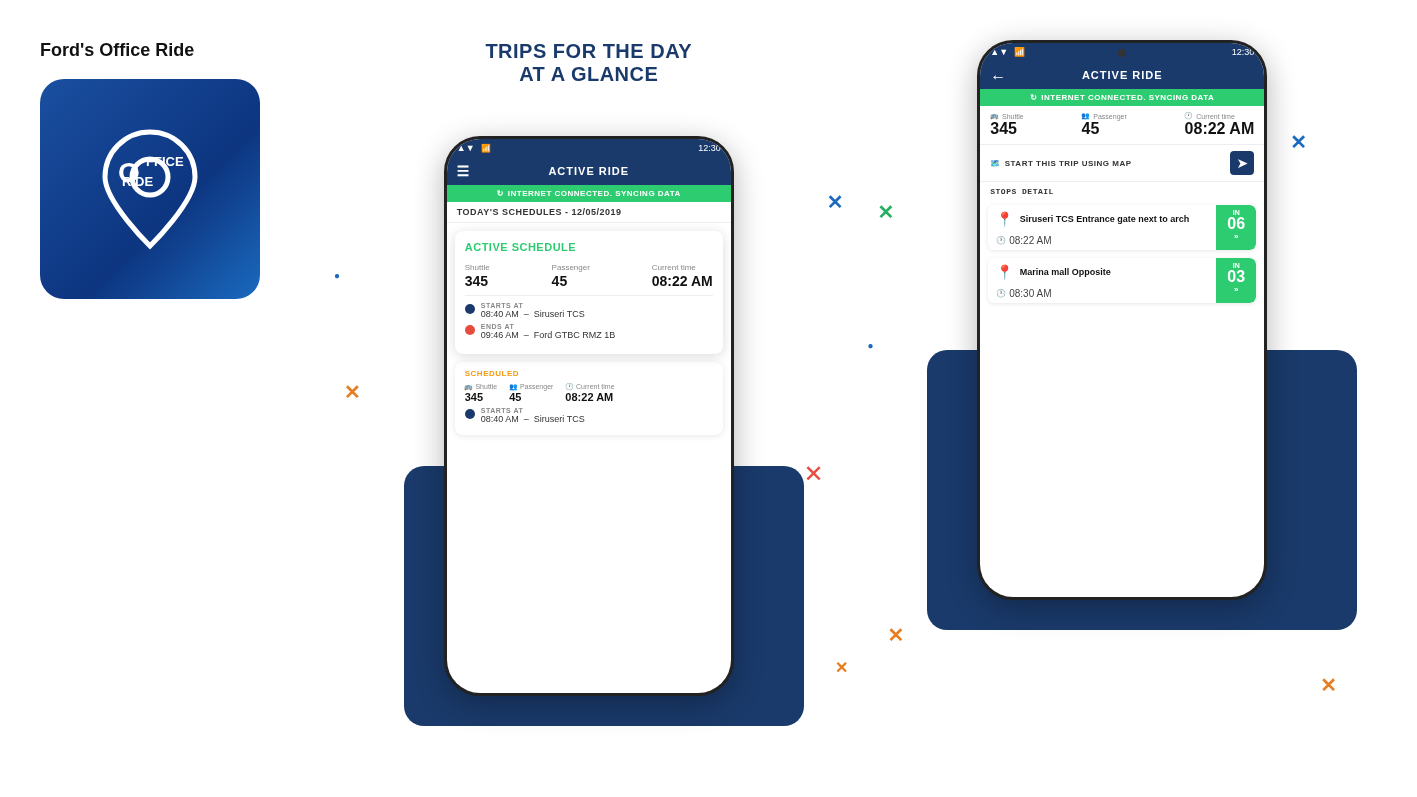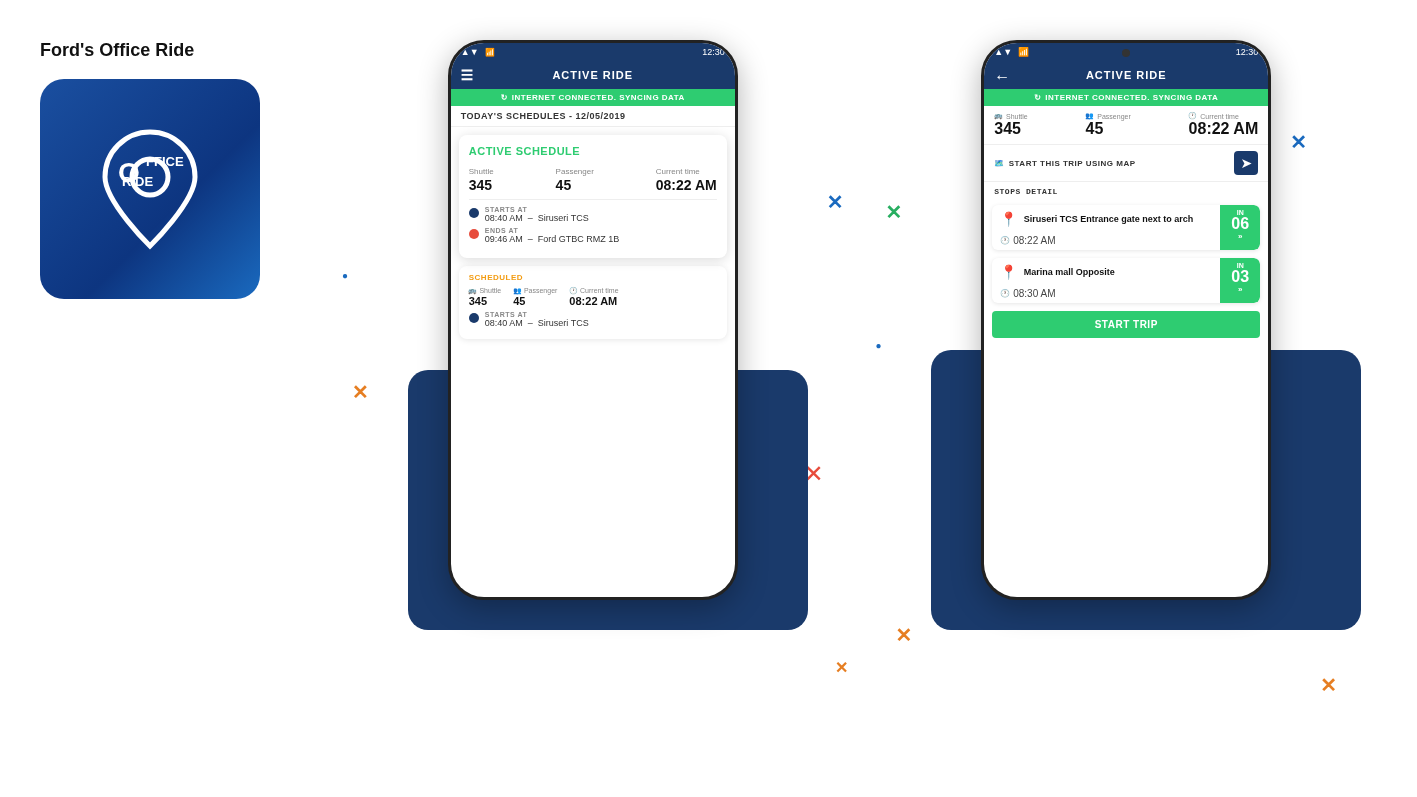--- a/index.html
+++ b/index.html
@@ -10,21 +10,21 @@
       min-height: 797px;
       overflow: hidden;
     }
 
     .page-wrapper {
       display: flex;
       flex-direction: row;
       width: 1417px;
       min-height: 797px;
       padding: 40px 30px 20px 40px;
-      gap: 12px;
+      gap: 4px;
     }
 
     
     .left-section {
       display: flex;
       flex-direction: column;
       width: 280px;
       flex-shrink: 0;
     }
 
@@ -514,20 +514,26 @@
 
         <text x="28" y="58" font-family="Arial" font-size="28" font-weight="900" fill="white">O</text>
 
         <text x="56" y="42" font-family="Arial" font-size="13" font-weight="900" fill="white">FFICE</text>
         <text x="32" y="62" font-family="Arial" font-size="13" font-weight="900" fill="white">RIDE</text>
       </svg>
     </div>
   </div>
 
   <div class="middle-section">
+    <div class="heading-row">
+      <div class="section-heading">
+        <span>TRIPS FOR THE DAY</span><br>
+        <span>AT A GLANCE</span>
+      </div>
+    </div>
 
     <span class="cross cross-blue" style="top:150px;right:10px;position:absolute;">✕</span>
     <span class="cross cross-orange" style="top:340px;left:20px;position:absolute;">✕</span>
     <span class="cross cross-orange" style="bottom:100px;right:5px;position:absolute;font-size:16px;">✕</span>
     <span style="position:absolute;top:420px;right:30px;color:#e74c3c;font-size:24px;">✕</span>
     <span style="position:absolute;top:230px;left:10px;color:#1a6abf;font-size:10px;">●</span>
 
     <div class="section-container">
 
       <div style="position:absolute;bottom:-30px;left:-40px;width:400px;height:260px;background:#1a3a6b;border-radius:20px;z-index:0;"></div>
@@ -728,22 +734,19 @@
                   </div>
                 </div>
                 <div class="stop-badge" style="border-radius:0 6px 6px 0;">
                   <span class="stop-badge-in">IN</span>
                   <span class="stop-badge-num">03</span>
                   <span style="font-size:8px;">»</span>
                 </div>
               </div>
             </div>
 
-            <div class="start-trip-green-btn">
-              START TRIP
-            </div>
           </div>
         </div>
       </div>
     </div>
   </div>
 
 </div>
 
 </body></html>

